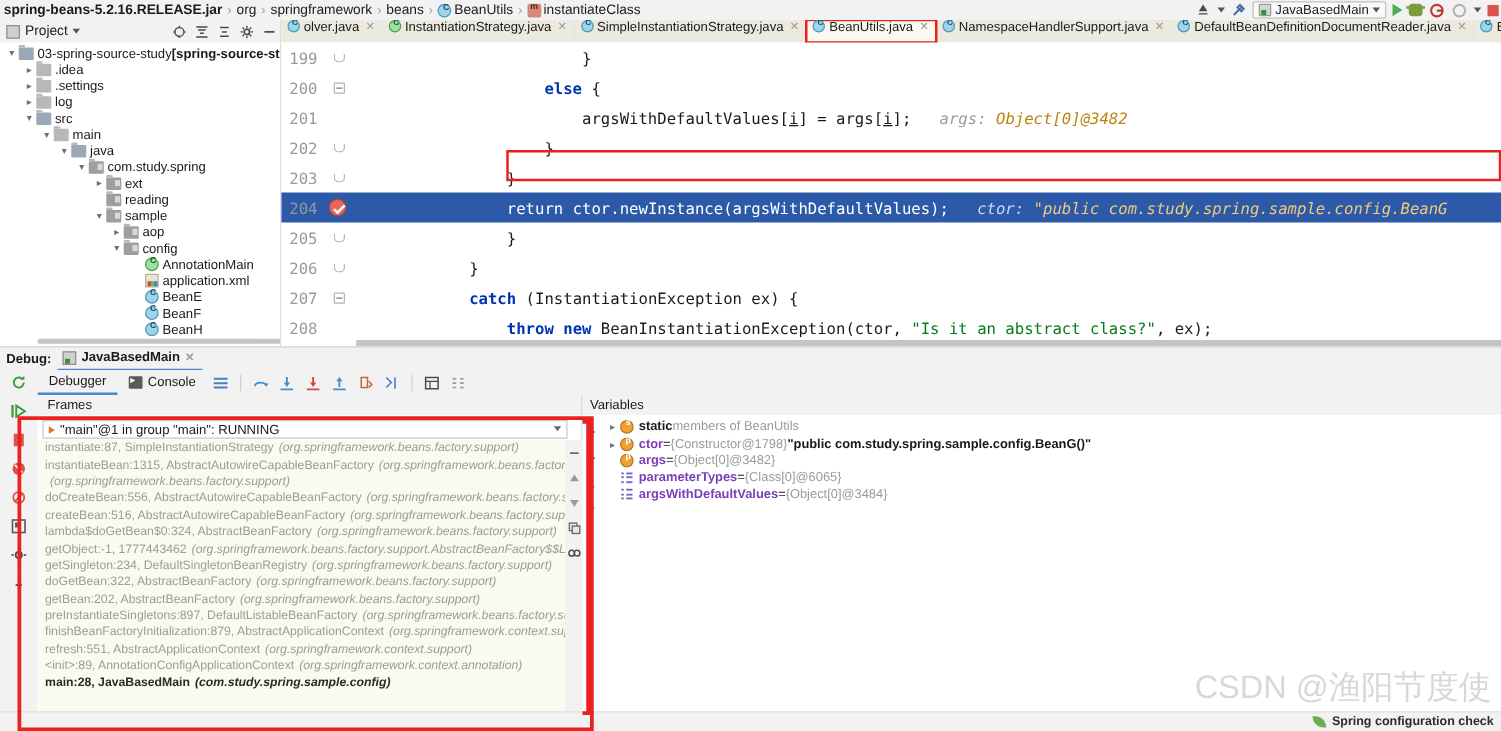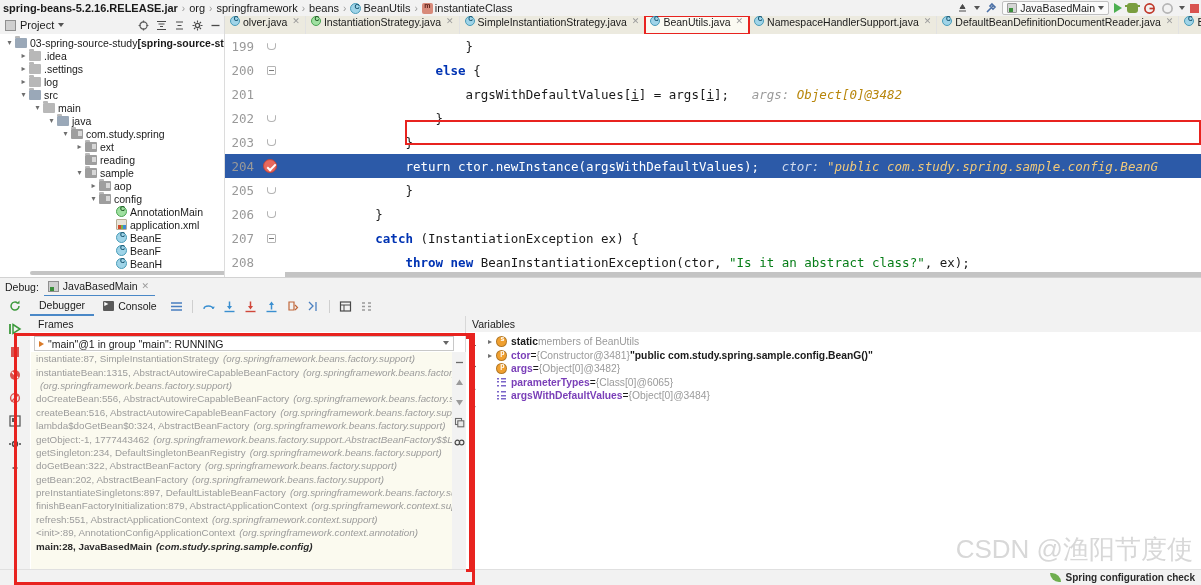--- a/index.html
+++ b/index.html
@@ -152,21 +152,21 @@
   .exec-hl-box {
     position:absolute; left:405px; top:120px; width:796px; height:25px;
     border:2px solid #e8231f; pointer-events:none; z-index:5;
   }
   .editor-hscroll { position:absolute; left:60px; bottom:0px; width:916px; height:5px; background:#c4c4c4; }
 
   
   .dbg-tabrow {
     position:absolute; left:0; top:277px; width:1201px; height:19px;
     background:#f2f2f2; display:flex; align-items:center; gap:5px; padding-left:5px;
-    border-top:1px solid #d2d2d2; font-size:10.5px;
+    border-top:1px solid #d2d2d2; font-size:10.5px;font-weight:bold;
   }
   .dbg-title { color:#1a1a1a; }
   .dbg-run-tab {
     display:flex; align-items:center; gap:4px; padding:0 6px 0 4px; height:19px;
     border-bottom:2px solid #4a88c7;
   }
   .dbg-run-ico { width:11px;height:11px;background:#cfcfcf;border:1px solid #8f8f8f;position:relative;flex:none;}
   .dbg-run-ico::after{content:"";position:absolute;left:1px;bottom:0;width:4px;height:4px;background:#3c8f3c;}
 
   .dbg-toolbar {
@@ -848,21 +848,21 @@
       <span class="varrow">▸</span>
       <span class="vico s"></span>
       <span class="vname-bold">static</span>
       <span class="vgray"> members of BeanUtils</span>
     </div>
     <div class="vrow" style="padding-left:18px">
       <span class="varrow">▸</span>
       <span class="vico p"></span>
       <span class="vname-purple">ctor</span>
       <span> = </span>
-      <span class="vlight">{Constructor@3481} </span>
+      <span class="vlight">{Constructor@1798} </span>
       <span class="vstr">"public com.study.spring.sample.config.BeanG()"</span>
     </div>
     <div class="vrow" style="padding-left:30px">
       <span class="vico p"></span>
       <span class="vname-purple">args</span>
       <span> = </span>
       <span class="vlight">{Object[0]@3482}</span>
     </div>
     <div class="vrow" style="padding-left:30px">
       <span class="vico arr"></span>

